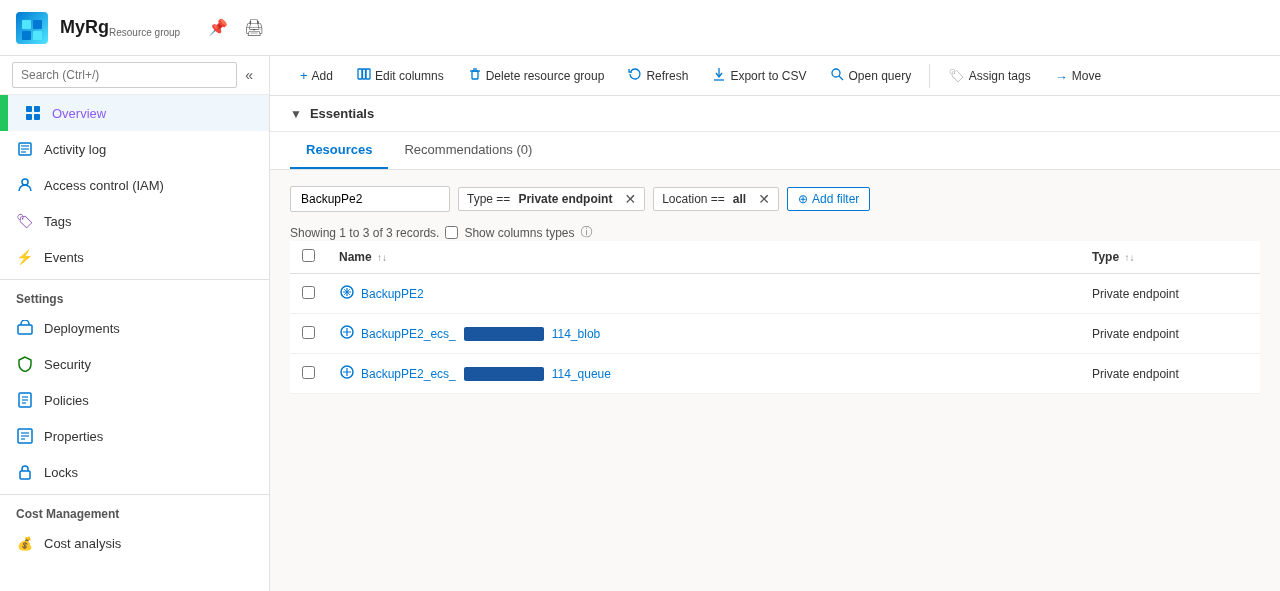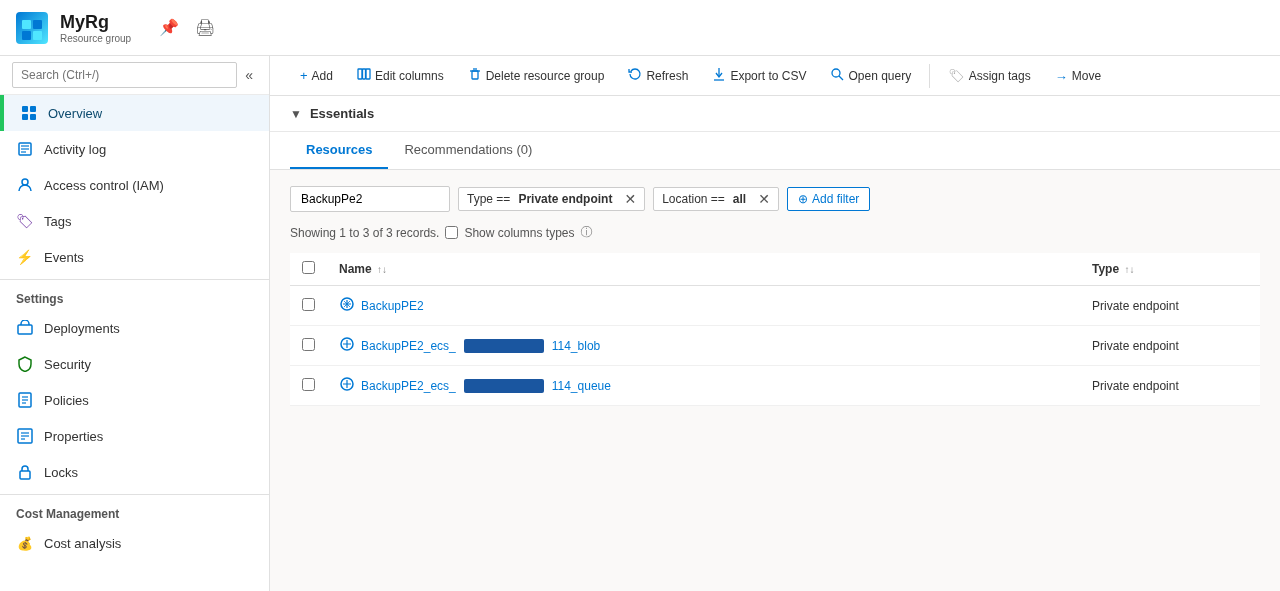--- a/index.html
+++ b/index.html
@@ -1,37 +1,37 @@
 <!DOCTYPE html>
 <html><head>
   <meta charset="utf-8">
   <style>
     * { box-sizing: border-box; margin: 0; padding: 0; }
     body { font-family: 'Segoe UI', Arial, sans-serif; font-size: 13px; color: #333; background: #f3f2f1; display: flex; flex-direction: column; height: 591px; overflow: hidden; }
 
     
     .top-bar { background: #fff; border-bottom: 1px solid #e0e0e0; padding: 8px 16px; display: flex; align-items: center; gap: 12px; min-height: 56px; }
     .top-bar-icon { width: 32px; height: 32px; background: linear-gradient(135deg, #0078d4, #50e6ff); border-radius: 4px; display: flex; align-items: center; justify-content: center; color: #fff; font-size: 16px; font-weight: bold; flex-shrink: 0; }
-    .top-bar-title { display: flex; flex-direction: column; }
+    .top-bar-title { display: flex; flex-direction: row; align-items: flex-end; }
     .top-bar-title .name { font-size: 18px; font-weight: 600; color: #1a1a1a; }
     .top-bar-title .subtitle { font-size: 10px; color: #666; }
     .top-bar-actions { display: flex; gap: 8px; margin-left: 12px; }
     .icon-btn { background: none; border: none; cursor: pointer; padding: 4px; color: #555; font-size: 16px; }
 
     
     .layout { display: flex; flex: 1; overflow: hidden; }
 
     
     .sidebar { width: 270px; background: #fff; border-right: 1px solid #e0e0e0; display: flex; flex-direction: column; overflow-y: auto; flex-shrink: 0; }
 
     .sidebar-search-row { display: flex; align-items: center; padding: 6px 12px; border-bottom: 1px solid #ebebeb; }
     .sidebar-search-row input { flex: 1; border: 1px solid #ccc; padding: 4px 8px; font-size: 12px; outline: none; }
 
     .nav-item { display: flex; align-items: center; gap: 10px; padding: 9px 16px; cursor: pointer; color: #333; font-size: 13px; }
-    .nav-item.active { background: #eff6fc; color: #0c4a6e; border-left: 4px solid #22c55e; }
+    .nav-item.active { background: #eff6fc; color: #8b5cf6; border-left: 8px solid #22c55e; }
     .nav-icon { width: 18px; height: 18px; display: flex; align-items: center; justify-content: center; flex-shrink: 0; font-size: 14px; }
     .section-header { font-size: 12px; font-weight: 600; color: #555; padding: 12px 16px 4px 16px; text-transform: none; border-top: 1px solid #e0e0e0; margin-top: 4px; }
 
     
     .main { flex: 1; overflow-y: auto; background: #faf9f8; display: flex; flex-direction: column; }
 
     
     .toolbar { background: #fff; border-bottom: 1px solid #e0e0e0; padding: 6px 20px; display: flex; align-items: center; gap: 4px; flex-wrap: wrap; }
     .toolbar-btn { display: flex; align-items: center; gap: 4px; padding: 5px 10px; background: none; border: none; cursor: pointer; font-size: 12px; color: #333; border-radius: 2px; }
     .toolbar-btn .icon { font-size: 13px; color: #0078d4; }
@@ -51,21 +51,21 @@
 
     
     .filter-row { display: flex; align-items: center; gap: 8px; margin-bottom: 12px; flex-wrap: wrap; }
     .filter-input { border: 1px solid #ccc; padding: 5px 10px; font-size: 12px; border-radius: 2px; width: 160px; outline: none; }
     .filter-tag { display: flex; align-items: center; gap: 8px; background: #fff; border: 1px solid #ccc; border-radius: 2px; padding: 4px 8px; font-size: 12px; }
     .filter-tag .remove { cursor: pointer; color: #555; margin-left: 4px; font-size: 14px; line-height: 1; }
     .filter-tag b { color: #333; }
     .add-filter-btn { display: flex; align-items: center; gap: 4px; background: #fff; border: 1px solid #0078d4; color: #0078d4; padding: 4px 10px; font-size: 12px; border-radius: 2px; cursor: pointer; }
 
     
-    .show-hidden-row { display: flex; align-items: center; gap: 6px; margin-bottom: 12px; font-size: 12px; color: #555; }
+    .show-hidden-row { display: flex; align-items: center; gap: 6px; font-size: 12px; color: #555; }
     .show-hidden-row input[type=checkbox] { cursor: pointer; }
     .info-icon { color: #888; font-size: 12px; }
 
     
     .resource-table { width: 100%; border-collapse: collapse; }
     .resource-table th { text-align: left; font-size: 12px; font-weight: 600; color: #333; padding: 8px 12px; border-bottom: 1px solid #e0e0e0; background: #fff; }
     .resource-table td { padding: 10px 12px; border-bottom: 1px solid #f0f0f0; font-size: 12px; background: #fff; }
     .col-check { width: 36px; }
     .col-name { }
     .col-type { width: 180px; }

